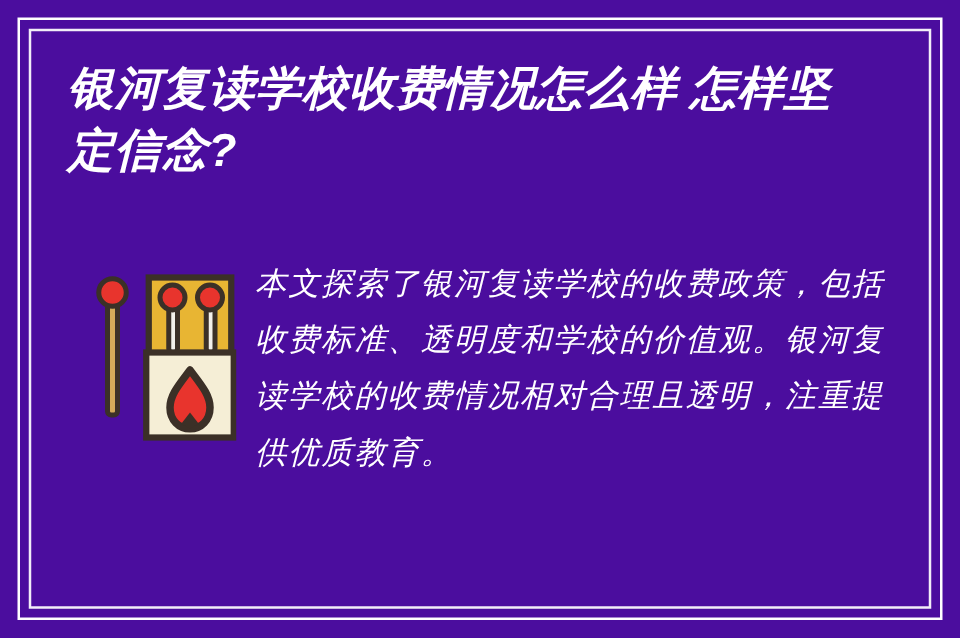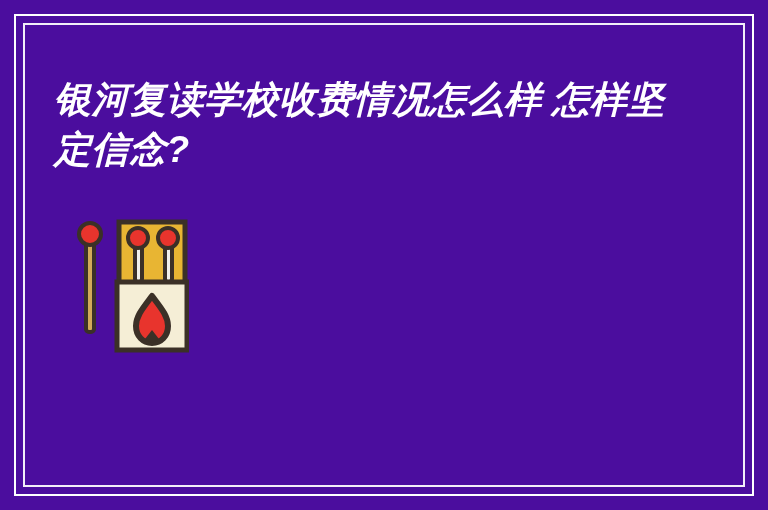--- a/index.html
+++ b/index.html
@@ -42,21 +42,21 @@
     bottom: 23px;
     border: 2px solid #f2eef8;
     box-sizing: border-box;
     pointer-events: none;
   }
 
   
   .headline {
     position: absolute;
     left: 54px;
-    top: 75px;
+    top: 46px;
     width: 640px;
     color: #ffffff;
     font-size: 37px;
     line-height: 50px;
     font-weight: 700;
     font-style: italic;
     letter-spacing: 0.5px;
     white-space: pre-wrap;
     font-family: "Liberation Sans", "DejaVu Sans", sans-serif;
     -webkit-font-smoothing: antialiased;
@@ -127,15 +127,16 @@
           <rect x="48" y="70" width="70" height="68" fill="#f5eed6" stroke="#3b3027" stroke-width="5"></rect>
 
           <path d="M83 84 C 92 96, 99 104, 99 114 C 99 124, 92 131, 83 131
                    C 74 131, 67 124, 67 114 C 67 104, 74 96, 83 84 Z" fill="#e8342d" stroke="#3b3027" stroke-width="6" stroke-linejoin="round"></path>
           <path d="M83 131 L 83 118 L 76 127 Z" fill="#3b3027"></path>
           <path d="M83 131 L 83 118 L 90 127 Z" fill="#3b3027"></path>
         </g>
       </svg>
     </div>
 
+    <div class="body-copy">本文探索了银河复读学校的收费政策，包括收费标准、透明度和学校的价值观。银河复读学校的收费情况相对合理且透明，注重提供优质教育。</div>
 
   </div>
 </div>
 
 </body></html>

